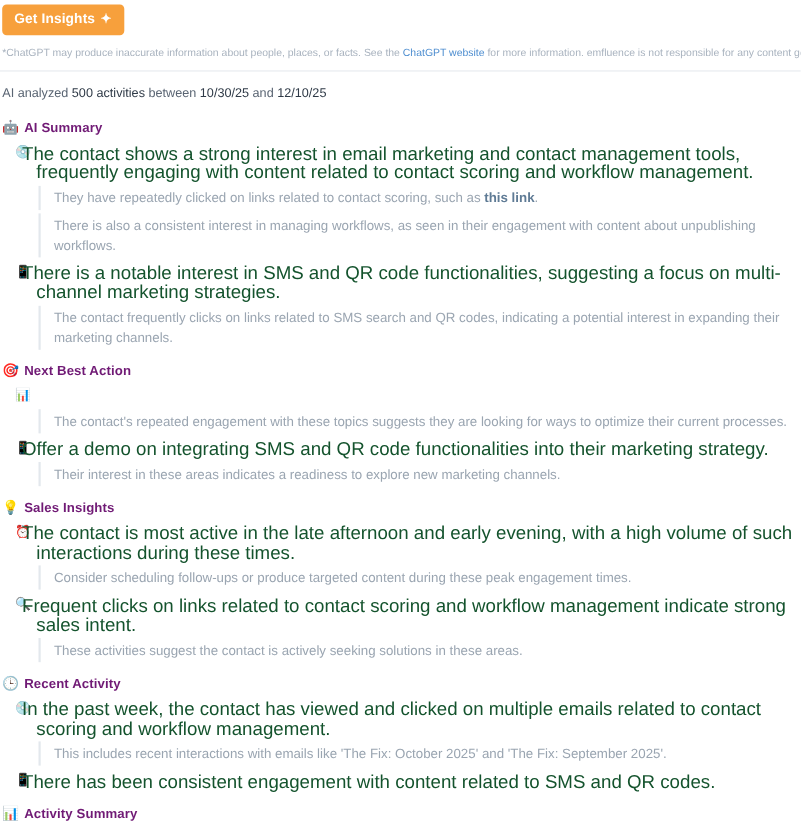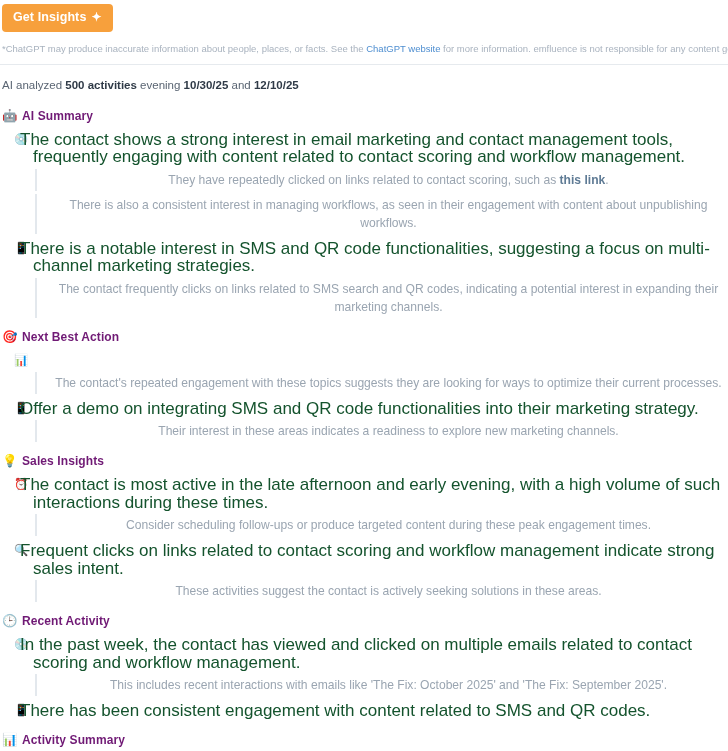--- a/index.html
+++ b/index.html
@@ -68,21 +68,21 @@
     margin: 9px 0 0 0;
   }
 
   
   .analyzed {
     font-size: 11.5px;
     color: #5a6573;
     padding: 12px 0 0 2px;
     line-height: 1.4;
   }
-  .analyzed b { color: #2f3a47; font-weight: bold; }
+  .analyzed b { color: #2f3a47; font-weight: normal; }
 
   
   .sections { padding: 10px 0 0 0; }
 
   .section { margin-bottom: 6px; }
 
   .section-head {
     display: flex;
     align-items: center;
     gap: 6px;
@@ -123,21 +123,20 @@
     padding-left: 0px;
   }
 
   .subnote {
     margin: 2px 0 3px 35px;
     padding: 2px 0 2px 12px;
     border-left: 2px solid #e3e8ed;
     font-size: 12.1px;
     line-height: 18px;
     color: #9aa5b1;
-    text-align: center;
   }
   .subnote .inline-link {
     color: #5f7b95;
     font-weight: bold;
     text-decoration: none;
   }
 </style>
 </head>
 <body>
 
@@ -150,21 +149,21 @@
     </button>
   </div>
 
   <div class="disclaimer">
     <span>*ChatGPT may produce inaccurate information about people, places, or facts. See the </span><a class="link" href="#">ChatGPT website</a><span> for more information. emfluence is not responsible for any content generated by ChatGPT.</span>
   </div>
 
   <hr class="divider">
 
   <div class="analyzed">
-    <span>AI analyzed </span><b>500 activities</b><span> evening </span><b>10/30/25</b><span> and </span><b>12/10/25</b>
+    <span>AI analyzed </span><b>500 activities</b><span> between </span><b>10/30/25</b><span> and </span><b>12/10/25</b>
   </div>
 
   <div class="sections" id="sections-root">
       <div class="section">
         <div class="section-head">
           <span class="sh-icon">🤖</span>
           <span class="sh-title">AI Summary</span>
         </div>
         <div class="bullet">
           <span class="b-icon">💿</span>

